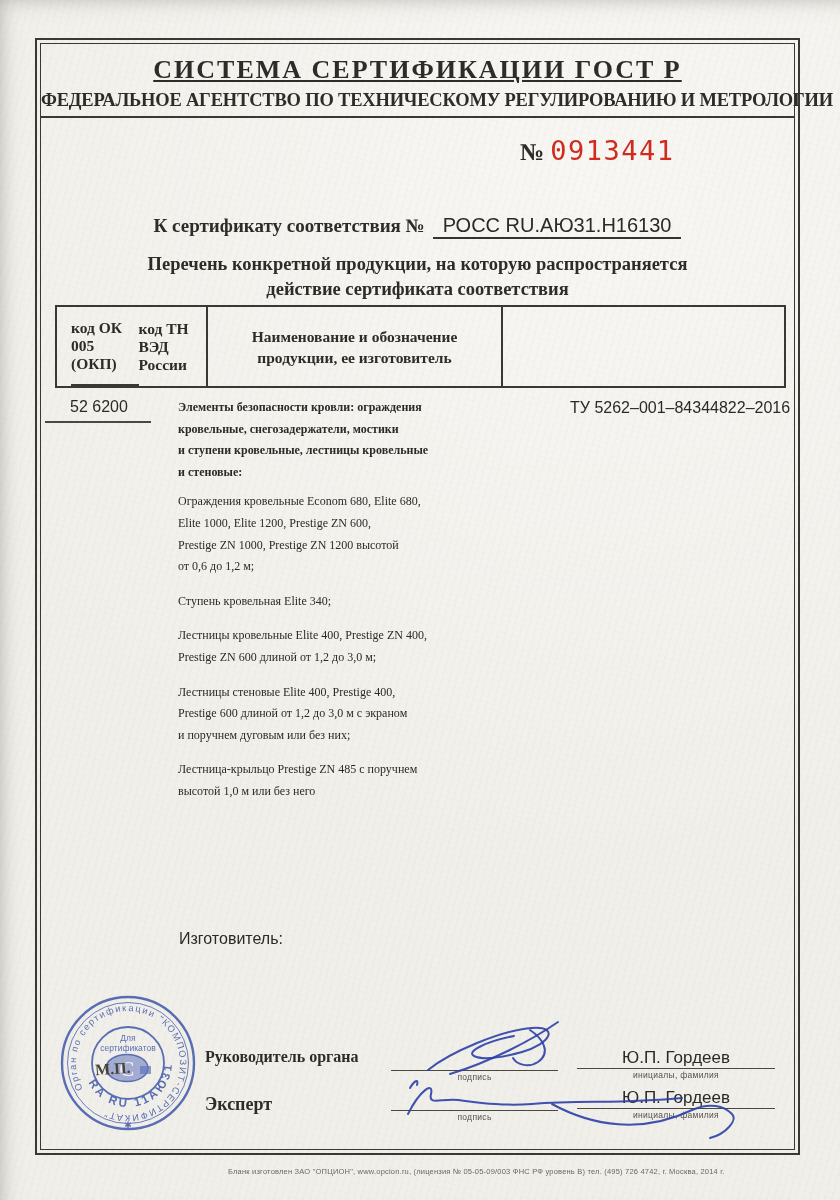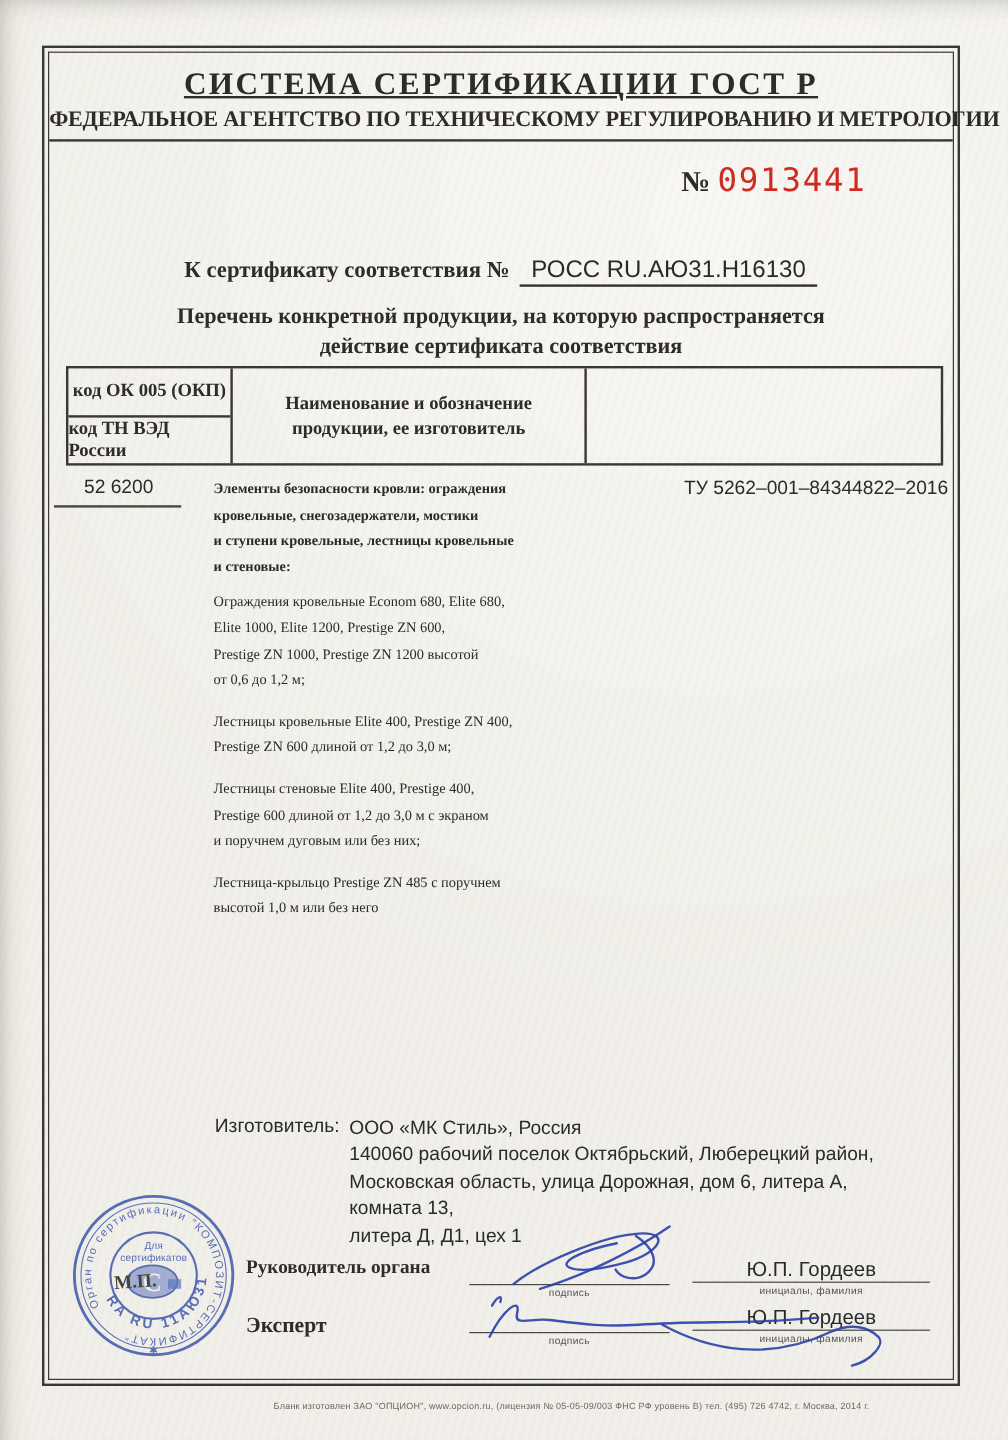--- a/index.html
+++ b/index.html
@@ -16,38 +16,38 @@
   
   .frame{position:absolute;left:35px;top:38px;width:761px;height:1113px;border:2px solid #3a3834;}
   .frame-inner{position:absolute;inset:3px;border:1px solid #3a3834;}
   .header-sep{position:absolute;left:41px;top:116px;width:753px;border-top:2px solid #3a3834;}
 
   .hdr-title{left:41px;top:55px;width:753px;text-align:center;font-size:26px;font-weight:bold;
     letter-spacing:2px;color:#2e2c28;text-decoration:underline;}
   .hdr-sub{left:41px;top:90px;width:753px;text-align:center;font-size:18.5px;font-weight:bold;
     letter-spacing:-0.2px;color:#2e2c28;white-space:nowrap;}
 
-  .form-no{left:520px;top:135px;width:250px;text-align:center;white-space:nowrap;}
+  .form-no{left:520px;top:135px;width:250px;text-align:left;white-space:nowrap;}
   .form-no .no-sign{font-size:24px;font-weight:bold;color:#2e2c28;vertical-align:baseline;}
   .form-no .no-digits{font-family:"DejaVu Sans Mono",monospace;font-size:27px;font-weight:500;
     letter-spacing:1.5px;color:#cf2b20;margin-left:6px;}
 
   .doc-title{left:41px;top:166px;width:753px;text-align:center;font-size:29px;font-weight:bold;
     letter-spacing:4px;color:#2e2c28;}
 
   .cert-line{left:41px;top:214px;width:753px;text-align:center;color:#2e2c28;}
   .cert-line .lbl{font-size:19px;font-weight:bold;}
   .cert-line .val{font-family:"Liberation Sans",sans-serif;font-size:20px;color:#2a2a28;
     border-bottom:2px solid #35332f;padding:0 10px 1px 10px;margin-left:8px;}
 
   .purpose{left:41px;top:252px;width:753px;text-align:center;font-size:18.5px;font-weight:bold;
     line-height:24.5px;color:#2e2c28;white-space:pre-line;}
 
   .tbl{left:55px;top:305px;width:727px;height:79px;border:2px solid #3a3834;display:flex;}
-  .tbl .c1{width:135px;border-right:2px solid #3a3834;display:flex;flex-direction:column;}
+  .tbl .c1{width:135px;border-right:2px solid #3a3834;display:flex;flex-direction:row;padding-left:14px;}
   .tbl .c1 .r{flex:1;display:flex;align-items:center;justify-content:center;font-size:15.5px;
     font-weight:bold;color:#2e2c28;}
   .tbl .c1 .r.top{border-bottom:2px solid #3a3834;}
   .tbl .c2{width:293px;border-right:2px solid #3a3834;display:flex;align-items:center;
     justify-content:center;text-align:center;font-size:15.5px;font-weight:bold;line-height:21px;
     color:#2e2c28;white-space:pre-line;}
   .tbl .c3{flex:1;display:flex;align-items:center;justify-content:center;text-align:center;
     font-size:15.5px;font-weight:bold;line-height:21px;color:#2e2c28;white-space:pre-line;}
   .entry-code{left:70px;top:398px;font-family:Liberation Sans, sans-serif;font-size:16px;color:#2a2a28;}
   .entry-code-underline{left:45px;top:421px;width:106px;border-top:2px solid #4a4843;}
@@ -121,34 +121,31 @@
 
   <div class="abs entry-body">
     <div class="heading">Элементы безопасности кровли: ограждения
 кровельные, снегозадержатели, мостики
 и ступени кровельные, лестницы кровельные
 и стеновые:</div>
     <p>Ограждения кровельные Econom 680, Elite 680,
 Elite 1000, Elite 1200, Prestige ZN 600,
 Prestige ZN 1000, Prestige ZN 1200 высотой
 от 0,6 до 1,2 м;</p>
+    <p>Ступень кровельная Elite 340;</p>
     <p>Лестницы кровельные Elite 400, Prestige ZN 400,
 Prestige ZN 600 длиной от 1,2 до 3,0 м;</p>
     <p>Лестницы стеновые Elite 400, Prestige 400,
 Prestige 600 длиной от 1,2 до 3,0 м с экраном
 и поручнем дуговым или без них;</p>
     <p>Лестница-крыльцо Prestige ZN 485 с поручнем
 высотой 1,0 м или без него</p>
   </div>
 
   <div class="abs manu-label">Изготовитель:</div>
-  <div class="abs manu-value">ООО «МК Стиль», Россия
-140060 рабочий поселок Октябрьский, Люберецкий район,
-Московская область, улица Дорожная, дом 6, литера А, комната 13,
-литера Д, Д1, цех 1</div>
 
   <svg class="stamp-svg" width="170" height="170" viewBox="0 0 170 170">
     <defs>
       <path id="ringTop" d="M 85,85 m -52,0 a 52,52 0 1,1 104,0 a 52,52 0 1,1 -104,0"></path>
       <path id="ringBottom" d="M 85,85 m -44,0 a 44,44 0 1,0 88,0"></path>
     </defs>
     <g stroke="#3f57ac" fill="none">
       <circle cx="85" cy="85" r="66" stroke-width="2.4"></circle>
       <circle cx="85" cy="85" r="60.5" stroke-width="0.9"></circle>
       <circle cx="85" cy="85" r="36" stroke-width="1.8"></circle>

